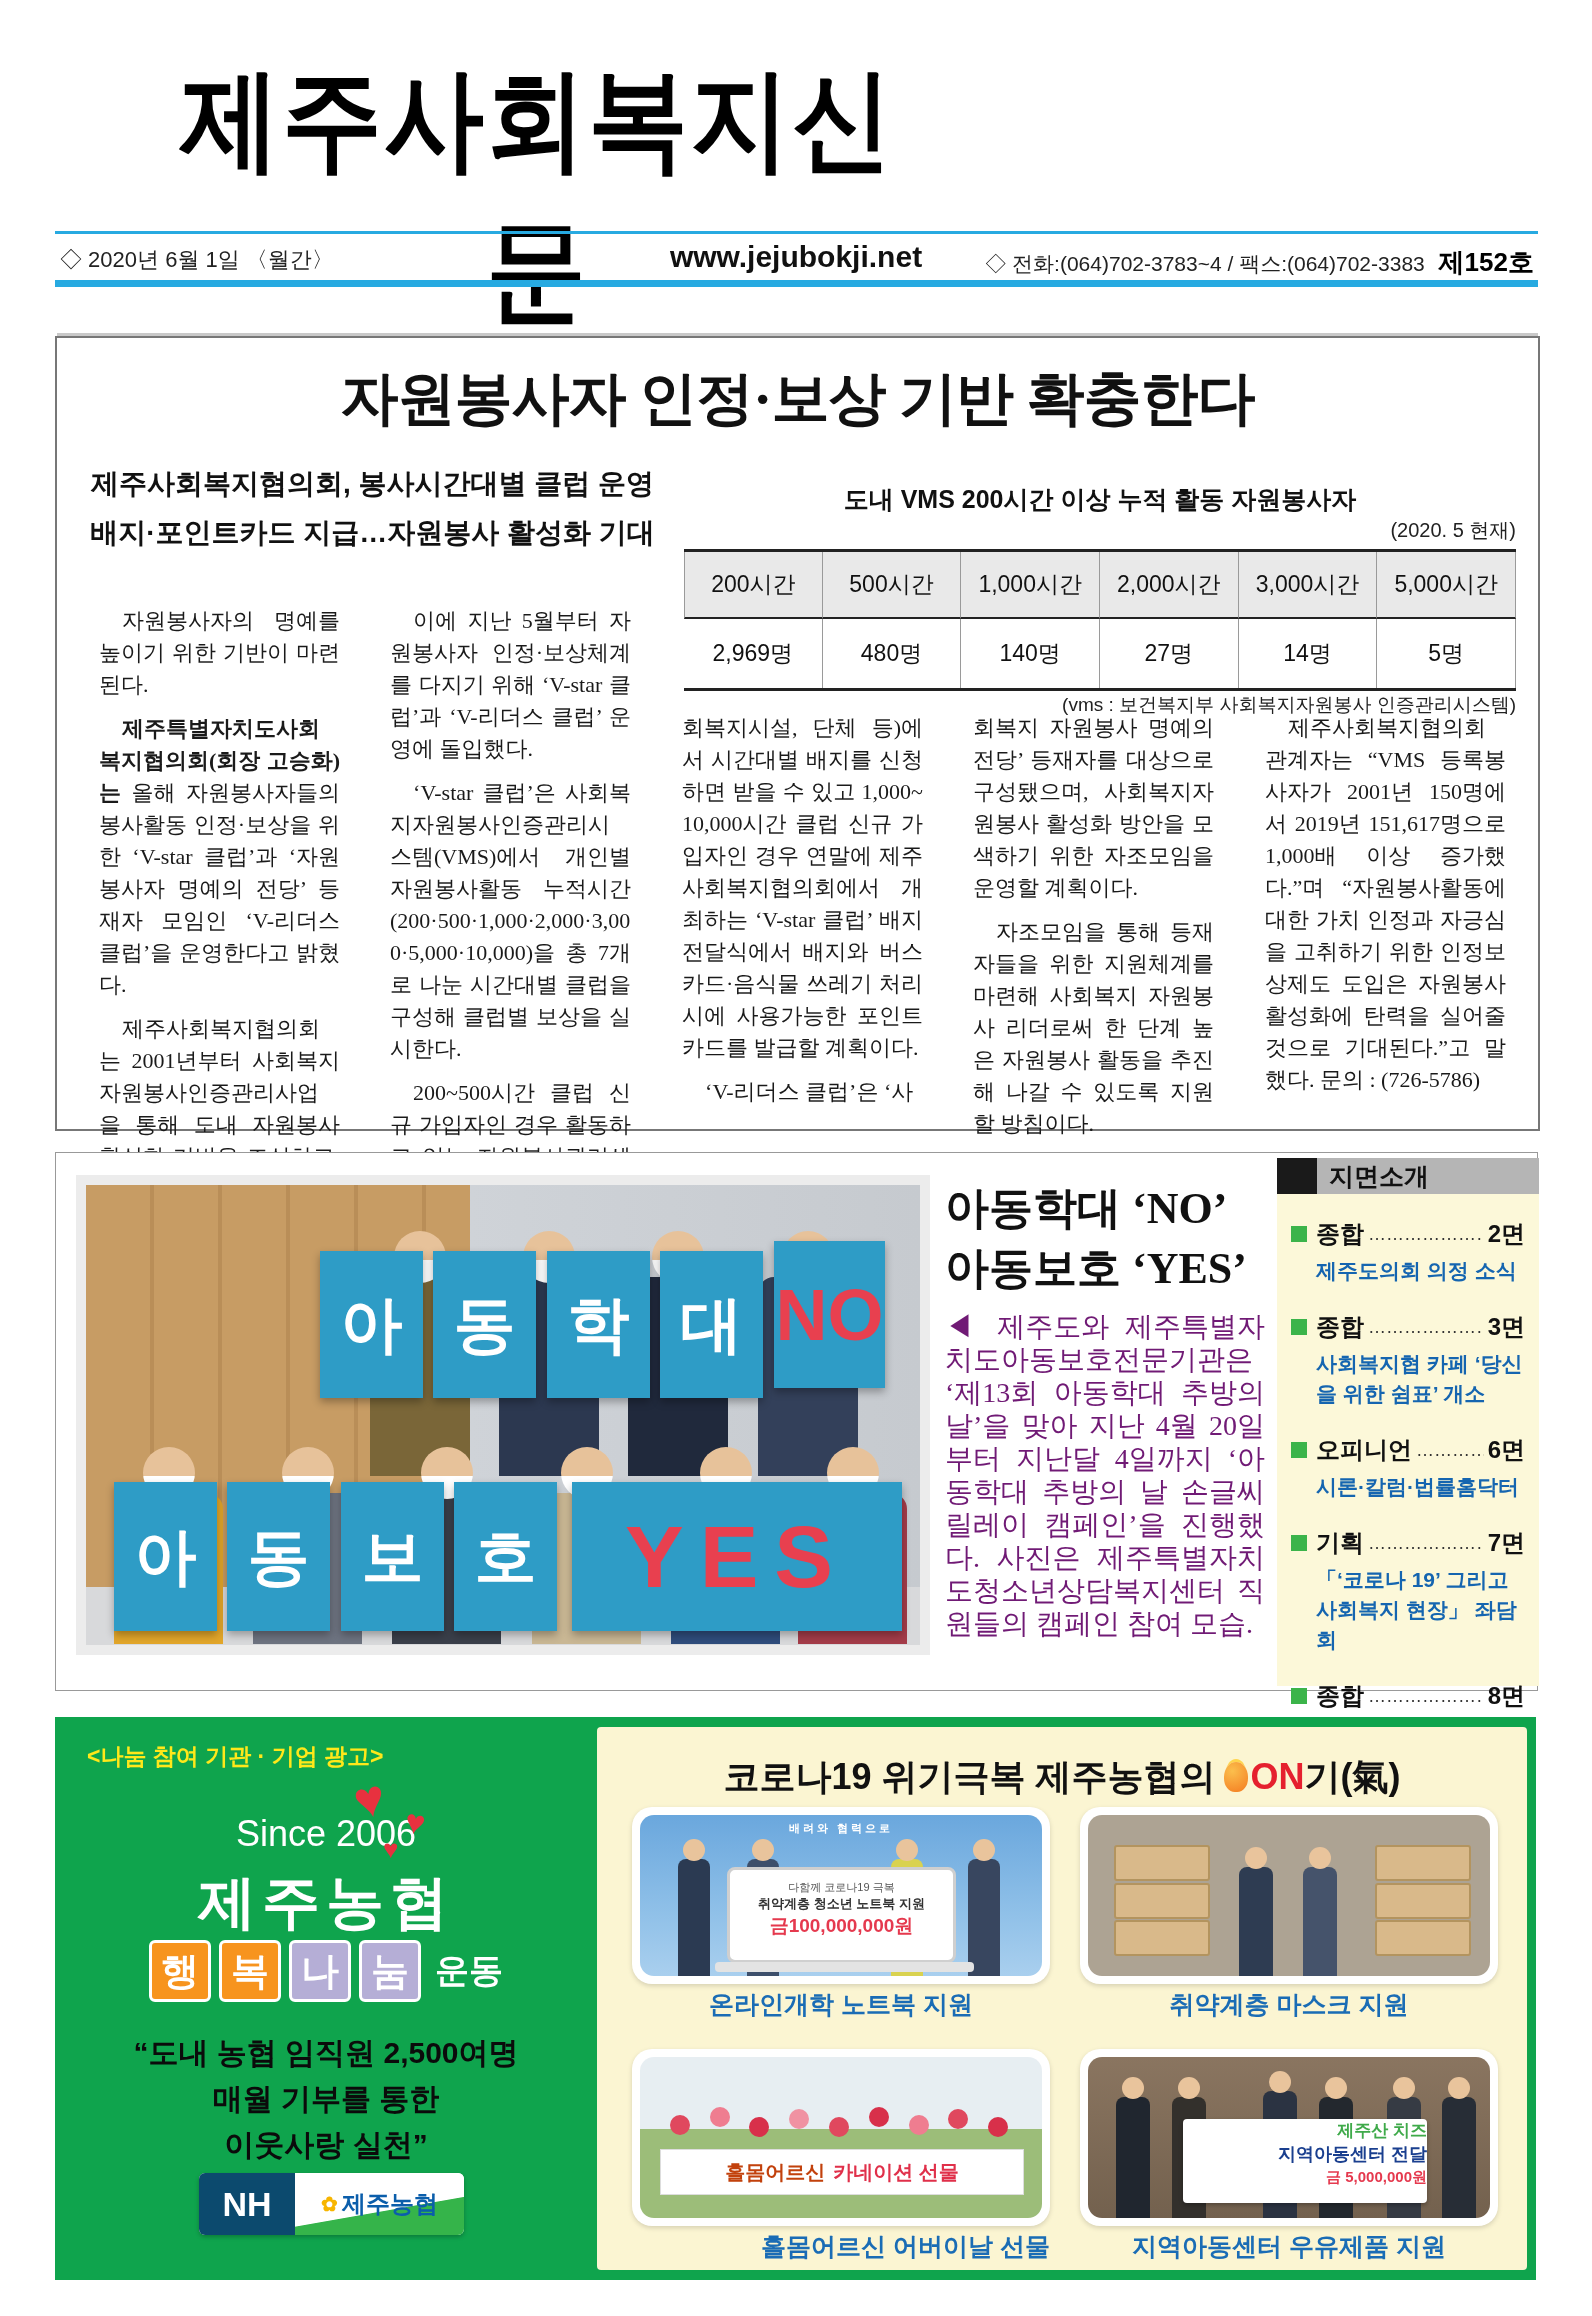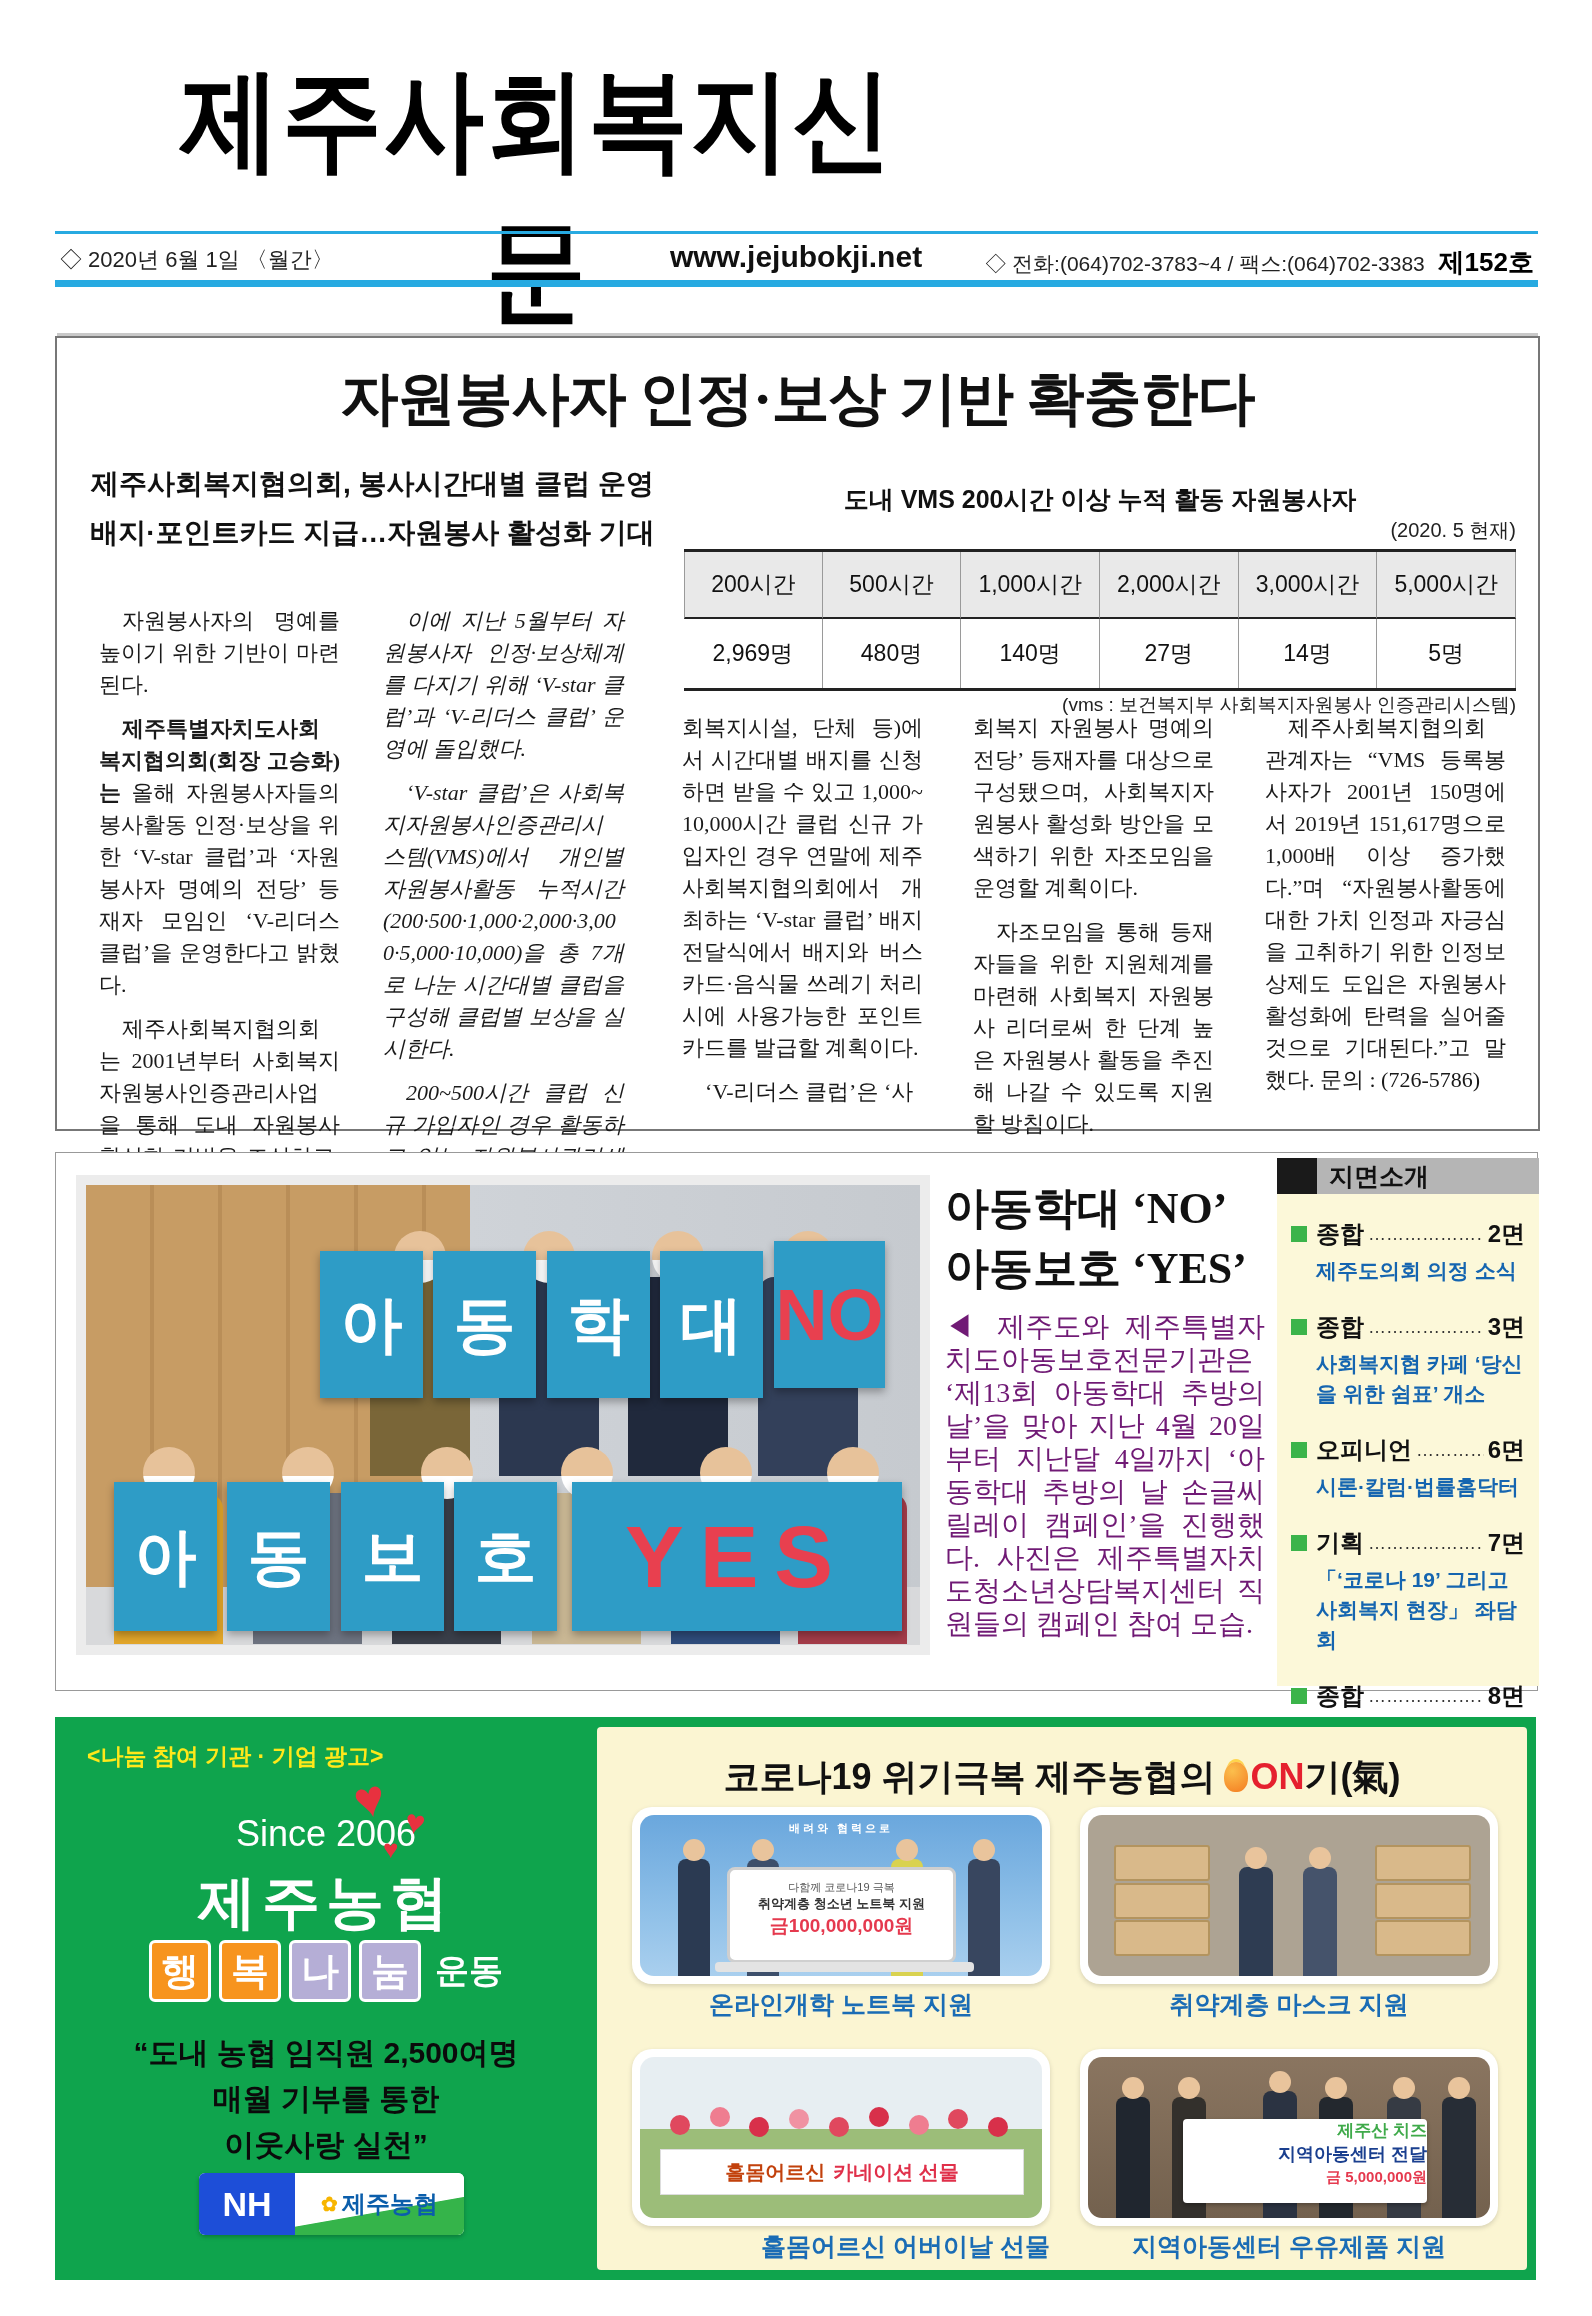--- a/index.html
+++ b/index.html
@@ -83,21 +83,21 @@
   .ad-since{position:absolute;left:0;top:96px;width:542px;text-align:center;color:#fff;font-size:36px;}
   .ad-org{position:absolute;left:0;top:147px;width:542px;text-align:center;color:#fff;font-weight:900;font-size:58px;letter-spacing:6px;}
   .ad-tiles{position:absolute;left:0;top:223px;width:542px;display:flex;justify-content:center;align-items:center;gap:8px;}
   .ad-tile{width:56px;height:56px;border:3px solid #fff;display:flex;align-items:center;justify-content:center;
     color:#fff;font-weight:900;font-size:38px;border-radius:6px;}
   .t-or{background:#f7941e;} .t-pu{background:#b5aed6;}
   .ad-suffix{color:#fff;font-weight:900;font-size:34px;margin-left:6px;}
   .ad-quote{position:absolute;left:0;width:542px;text-align:center;color:#0b0b0b;font-weight:900;font-size:30px;}
   .nh-box{position:absolute;left:144px;top:456px;width:265px;height:62px;background:#fff;border-radius:6px;
     display:flex;overflow:hidden;box-shadow:0 2px 4px rgba(0,0,0,.25);}
-  .nh-left{width:96px;background:#1d4ed8;color:#fff;font-weight:900;font-size:34px;display:flex;align-items:center;justify-content:center;}
+  .nh-left{width:96px;background:#0c4a6e;color:#fff;font-weight:900;font-size:34px;display:flex;align-items:center;justify-content:center;}
   .nh-right{flex:1;position:relative;background:linear-gradient(170deg,#ffffff 58%,#35b44a 59%);
     display:flex;align-items:center;justify-content:center;color:#0b5eab;font-weight:900;font-size:24px;}
   .nh-mark{color:#f7b500;margin-right:4px;font-size:20px;}
 
   .ad-cream{position:absolute;left:542px;top:10px;width:930px;height:543px;background:#fbf5d2;border-radius:4px;}
   .ad-title{position:absolute;left:0;top:26px;width:100%;text-align:center;font-weight:900;font-size:36px;color:#111;}
   .ad-title .on{color:#e5202e;}
   .bulb{display:inline-block;width:24px;height:30px;margin:0 3px -3px 8px;border-radius:50% 50% 45% 45%;
     background:radial-gradient(circle at 35% 30%,#fbbf4d,#f47b20);box-shadow:0 -5px 0 -2px #ffd54d;}
   .ad-photo{position:absolute;width:418px;background:#fff;border-radius:20px;padding:8px;box-sizing:border-box;
@@ -165,21 +165,21 @@
       <div class="vc">14명</div>
       <div class="vc">5명</div>
     </div>
     <div class="tb-note">(vms : 보건복지부 사회복지자원봉사 인증관리시스템)</div>
 
     <div class="bcol c12" style="left:30px;">
       <p><span>자원봉사자의 명예를 높이기 위한 기반이 마련된다.</span></p>
       <p><b>제주특별자치도사회복지협의회(회장 고승화)는</b><span> 올해 자원봉사자들의 봉사활동 인정·보상을 위한 ‘V-star 클럽’과 ‘자원봉사자 명예의 전당’ 등재자 모임인 ‘V-리더스 클럽’을 운영한다고 밝혔다.</span></p>
       <p><span>제주사회복지협의회는 2001년부터 사회복지자원봉사인증관리사업을 통해 도내 자원봉사 활성화 기반을 조성하고, 체계적인 관리에 앞장서 왔다.</span></p>
     </div>
-    <div class="bcol c12" style="left:314px;font-style:italic;">
+    <div class="bcol c12" style="left:321px;">
       <p><span>이에 지난 5월부터 자원봉사자 인정·보상체계를 다지기 위해 ‘V-star 클럽’과 ‘V-리더스 클럽’ 운영에 돌입했다.</span></p>
       <p><span>‘V-star 클럽’은 사회복지자원봉사인증관리시스템(VMS)에서 개인별 자원봉사활동 누적시간(200·500·1,000·2,000·3,000·5,000·10,000)을 총 7개로 나눈 시간대별 클럽을 구성해 클럽별 보상을 실시한다.</span></p>
       <p><span>200~500시간 클럽 신규 가입자인 경우 활동하고 있는 자원봉사관리센터(사</span></p>
     </div>
     <div class="bcol c35" style="left:613px;">
       <p style="text-indent:0;"><span>회복지시설, 단체 등)에서 시간대별 배지를 신청하면 받을 수 있고 1,000~10,000시간 클럽 신규 가입자인 경우 연말에 제주사회복지협의회에서 개최하는 ‘V-star 클럽’ 배지 전달식에서 배지와 버스카드·음식물 쓰레기 처리 시에 사용가능한 포인트 카드를 발급할 계획이다.</span></p>
       <p><span>‘V-리더스 클럽’은 ‘사</span></p>
     </div>
     <div class="bcol c35" style="left:904px;">
       <p style="text-indent:0;"><span>회복지 자원봉사 명예의 전당’ 등재자를 대상으로 구성됐으며, 사회복지자원봉사 활성화 방안을 모색하기 위한 자조모임을 운영할 계획이다.</span></p>

